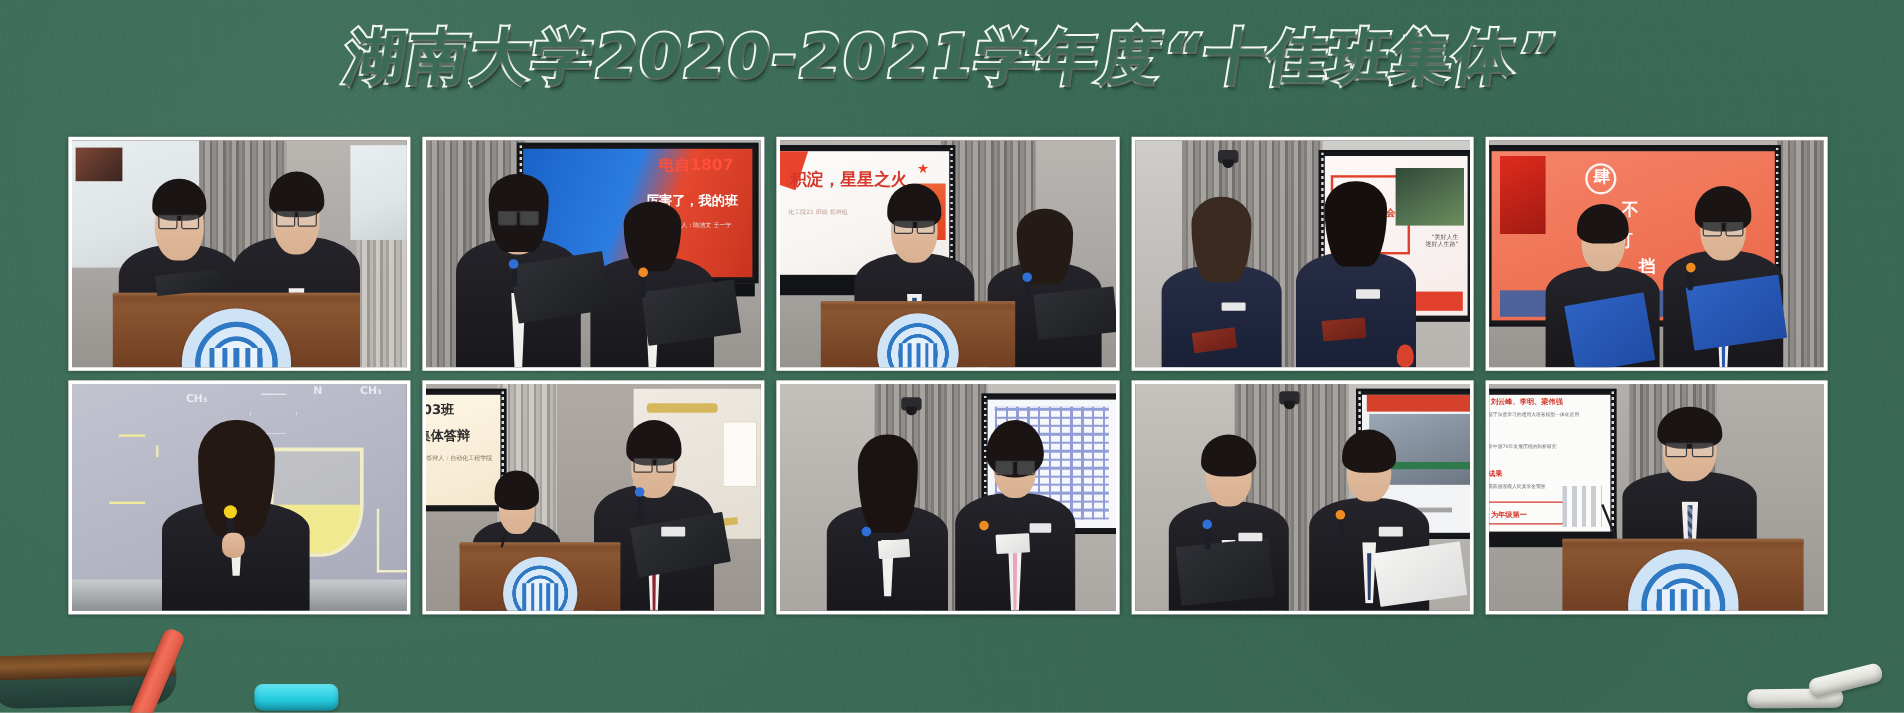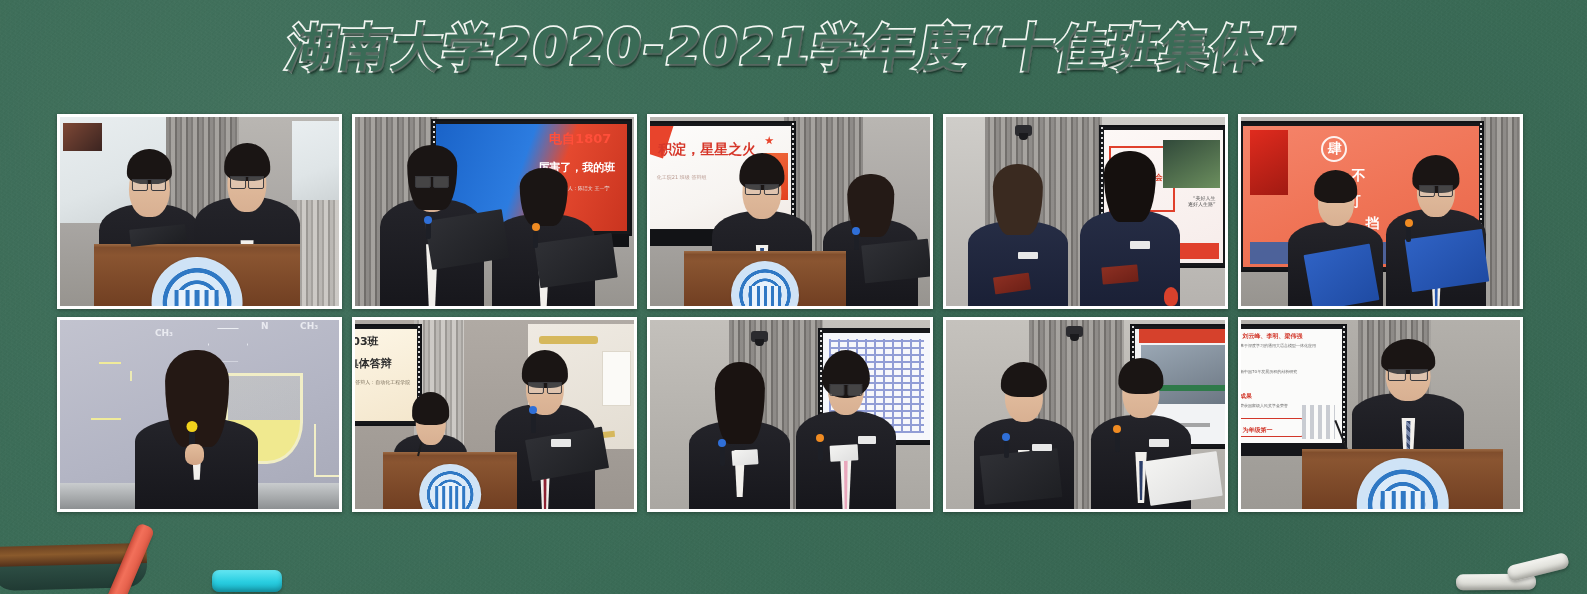--- a/index.html
+++ b/index.html
@@ -375,21 +375,21 @@
 
     <div class="photo">
       <div class="scene">
         <div class="wall"></div>
         <div class="slats" style="left:48%;width:28%;top:0;height:100%;"></div>
         <div class="screen" style="left:-2%;top:2%;width:54%;height:60%;">
           <div class="inner" style="background:linear-gradient(160deg,#fdfcfb 0%,#f7f4f1 62%,#f0e9e4 100%);">
             <div style="position:absolute;left:-6%;top:-6%;width:20%;height:34%;background:#e8442c;transform:rotate(18deg);"></div>
             <div style="position:absolute;right:12%;top:10%;width:9px;height:9px;background:#e8442c;clip-path:polygon(50% 0,61% 35%,98% 35%,68% 57%,79% 91%,50% 70%,21% 91%,32% 57%,2% 35%,39% 35%);"></div>
             <div style="position:absolute;right:2%;top:26%;width:26%;height:46%;background:linear-gradient(160deg,#ef6a3c,#e3421f);border-radius:40% 0 0 0;"></div>
-            <div class="slide-text" style="left:6%;top:17%;font-size:14px;color:#d6372a;font-family:Liberation Mono, monospace;">积淀，星星之火</div>
+            <div class="slide-text" style="left:6%;top:17%;font-size:14px;color:#d6372a;">积淀，星星之火</div>
             <div class="slide-text" style="left:5%;top:48%;font-size:5px;color:#b8998f;font-weight:400;">化工院21 班级 答辩组</div>
           </div>
           <div class="dots" style="left:auto;right:-2px;"></div>
         </div>
         <div style="position:absolute;left:-2%;top:60%;width:54%;height:8%;background:#121316;"></div>
 
         <div class="person" style="left:22%;top:19%;width:36%;height:81%;">
           <div class="suit" style="height:62%;"></div>
           <div class="shirt" style="bottom:0;width:28%;height:40%;"></div>
           <div class="tie" style="bottom:0;width:12%;height:38%;background:#2d4e86;"></div>

